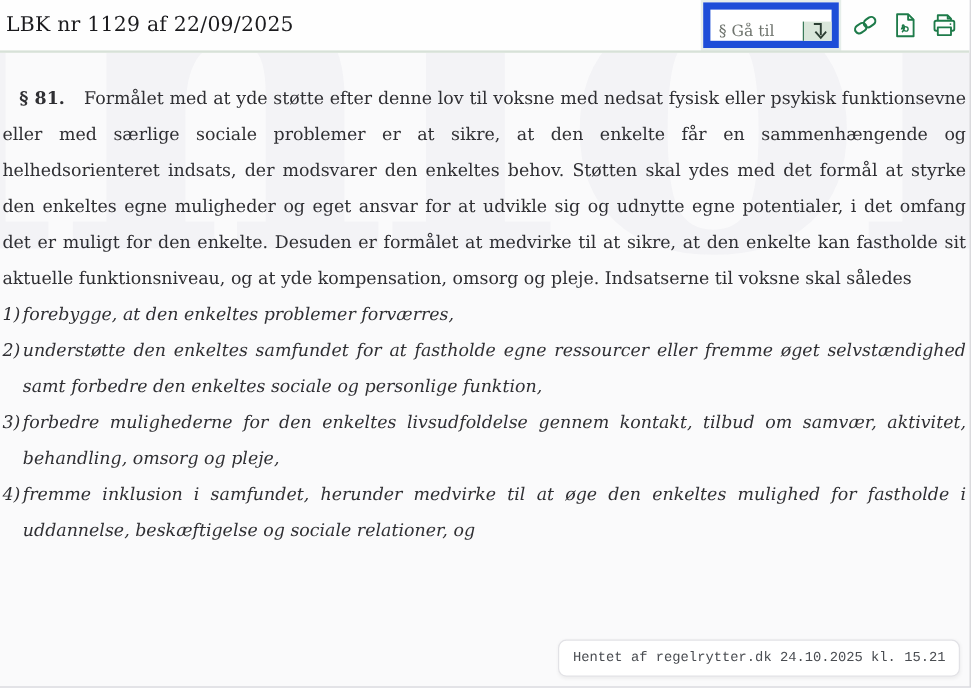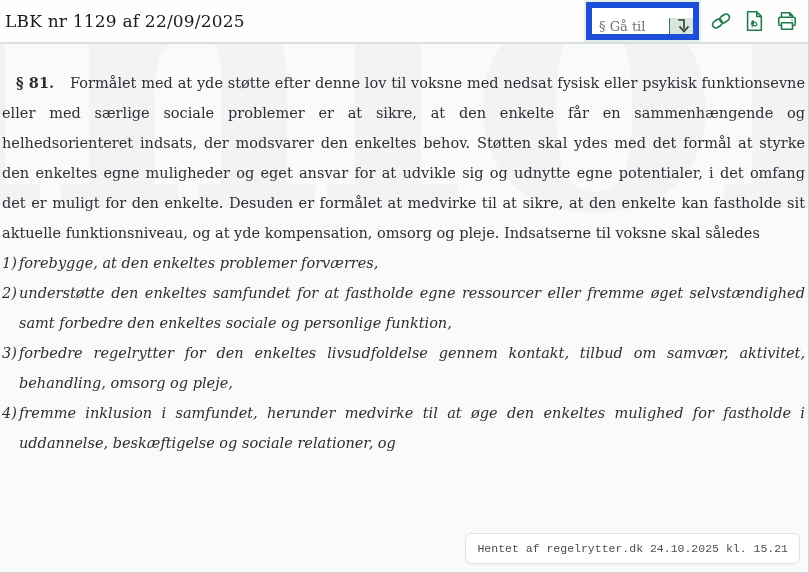--- a/index.html
+++ b/index.html
@@ -129,21 +129,21 @@
     <span class="section-ref">§ 81.</span><span>Formålet med at yde støtte efter denne lov til voksne med nedsat fysisk eller psykisk funktionsevne eller med særlige sociale problemer er at sikre, at den enkelte får en sammenhængende og helhedsorienteret indsats, der modsvarer den enkeltes behov. Støtten skal ydes med det formål at styrke den enkeltes egne muligheder og eget ansvar for at udvikle sig og udnytte egne potentialer, i det omfang det er muligt for den enkelte. Desuden er formålet at medvirke til at sikre, at den enkelte kan fastholde sit aktuelle funktionsniveau, og at yde kompensation, omsorg og pleje. Indsatserne til voksne skal således</span>
   </p>
   <ol class="law-list">
     <li class="law-item">
       <span class="num">1)</span><span>forebygge, at den enkeltes problemer forværres,</span>
     </li>
     <li class="law-item">
       <span class="num">2)</span><span>understøtte den enkeltes samfundet for at fastholde egne ressourcer eller fremme øget selvstændighed samt forbedre den enkeltes sociale og personlige funktion,</span>
     </li>
     <li class="law-item">
-      <span class="num">3)</span><span>forbedre regelrytter for den enkeltes livsudfoldelse gennem kontakt, tilbud om samvær, aktivitet, behandling, omsorg og pleje,</span>
+      <span class="num">3)</span><span>forbedre mulighederne for den enkeltes livsudfoldelse gennem kontakt, tilbud om samvær, aktivitet, behandling, omsorg og pleje,</span>
     </li>
     <li class="law-item">
       <span class="num">4)</span><span>fremme inklusion i samfundet, herunder medvirke til at øge den enkeltes mulighed for fastholde i uddannelse, beskæftigelse og sociale relationer, og</span>
     </li>
   </ol>
 </main>
 
 <div class="fetch-badge">Hentet af regelrytter.dk 24.10.2025 kl. 15.21</div>
 
 </body></html>

